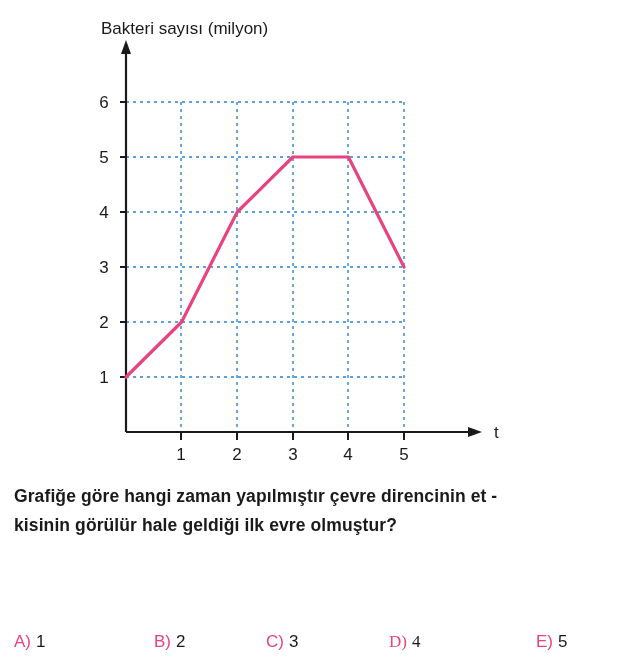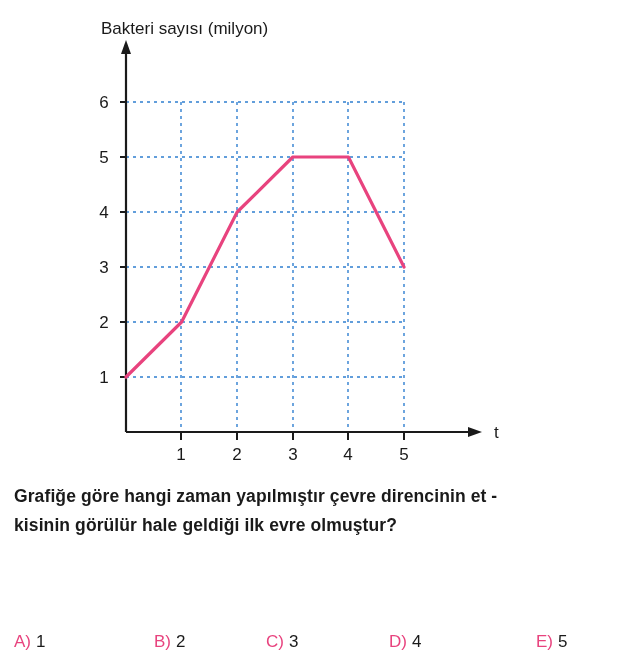--- a/index.html
+++ b/index.html
@@ -80,21 +80,21 @@
     color: #e8437e;
     font-weight: normal;
   }
   .option .opt-value {
     color: #1a1a1a;
     margin-left: 5px;
   }
   .opt-0 { left: 0px; }
   .opt-1 { left: 140px; }
   .opt-2 { left: 252px; text-align: center; }
-  .opt-3 { left: 375px; }
+  .opt-3 { left: 375px; font-family: Liberation Serif, serif; }
   .opt-4 { left: 522px; }
 </style>
 </head>
 <body>
 
 <div id="chart-figure">
   <svg id="chart-svg" width="639" height="470" viewBox="0 0 639 470">
 
     <text class="axis-title" x="85" y="34">Bakteri sayısı (milyon)</text>
 

